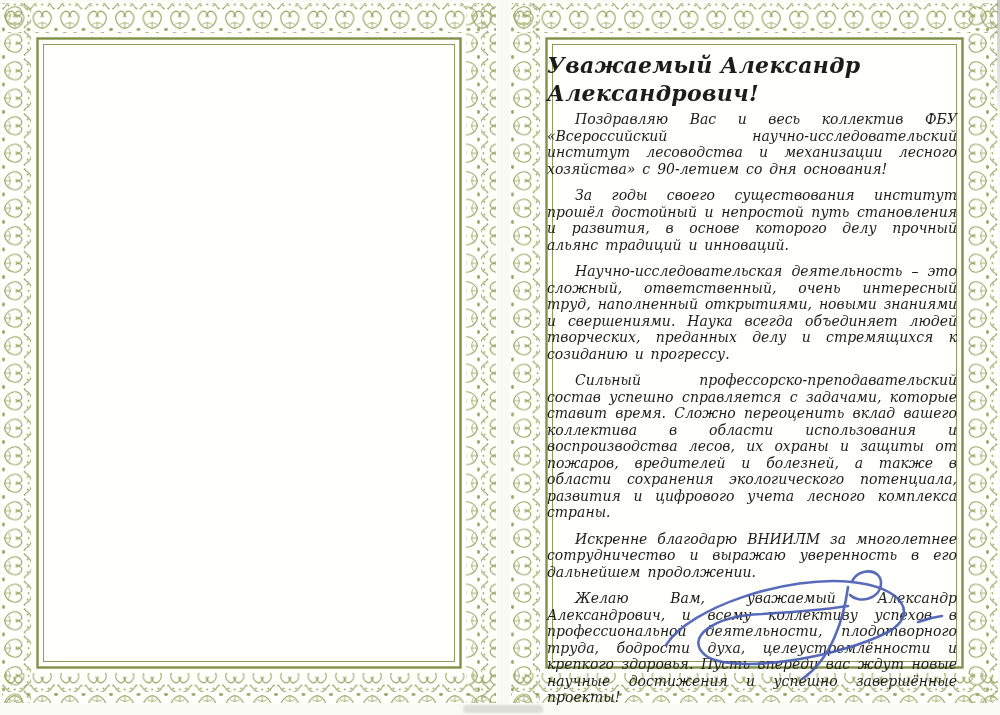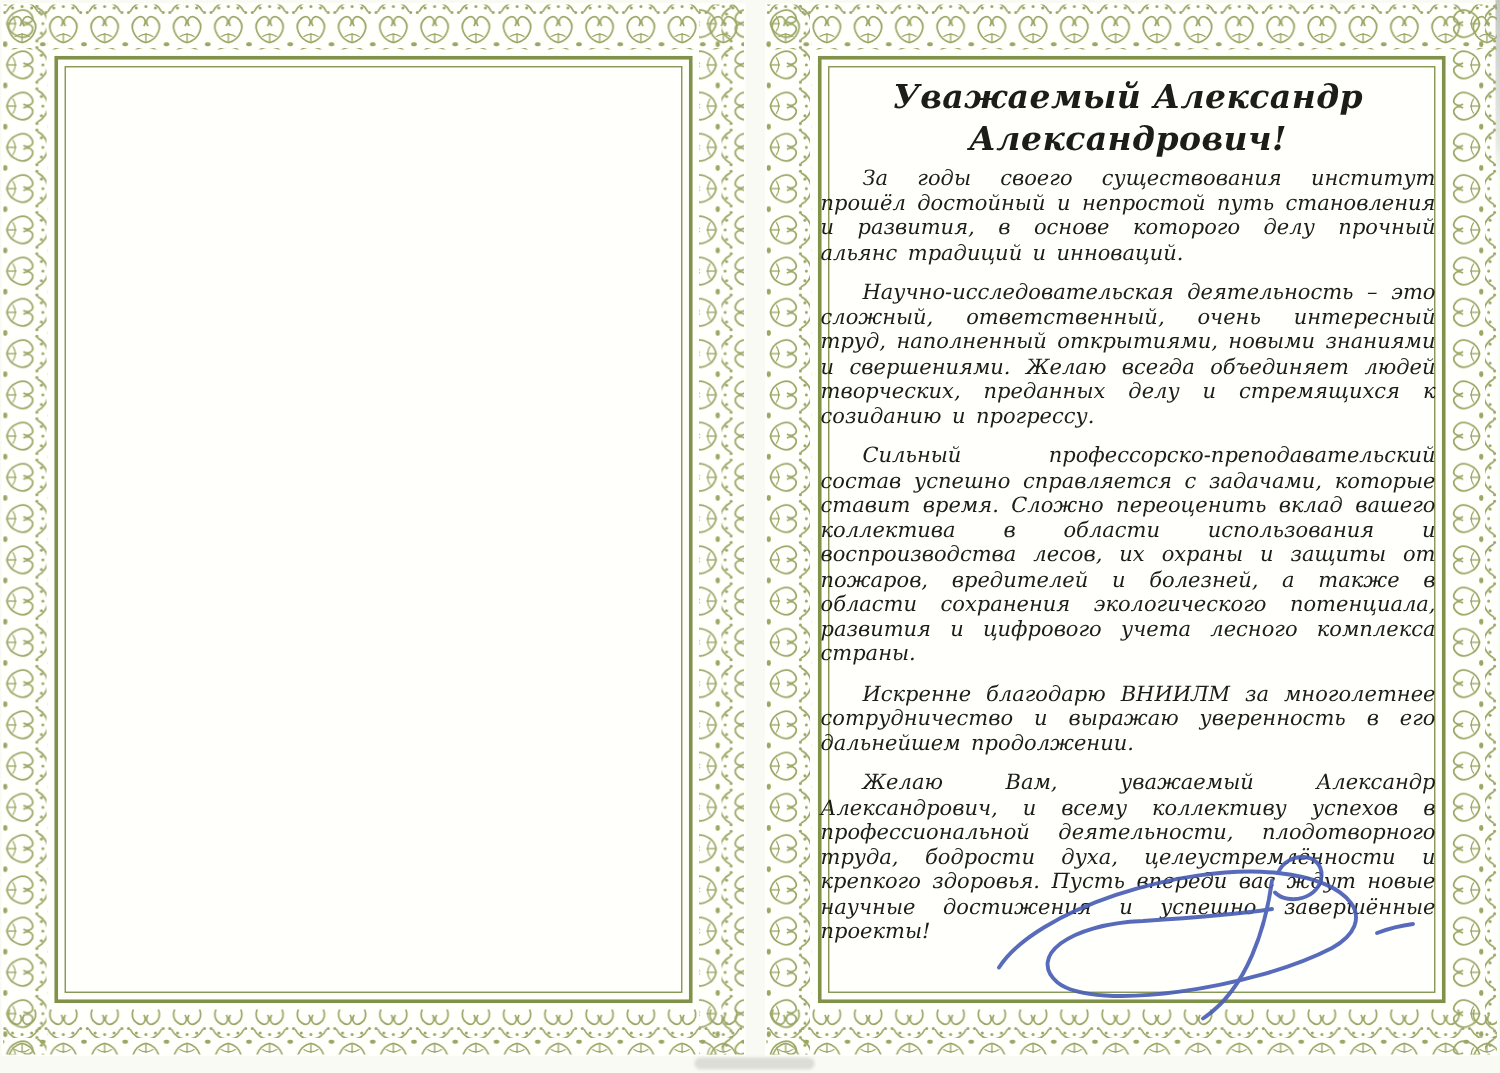--- a/index.html
+++ b/index.html
@@ -15,21 +15,21 @@
     background:#fffffc;
   }
   .page-left{left:1px;width:496px;}
   .page-right{left:510px;width:489px;}
   .frame{position:absolute;left:0;top:0;width:100%;height:100%;display:block;}
   .letter{
     position:absolute;left:37px;right:42px;top:42px;bottom:40px;
     font-style:italic;color:#1c1c18;
   }
   .letter h1,.letter h2{
-    font-size:22px;font-weight:600;text-align:center;
+    font-size:22px;font-weight:600;
     margin:8px 0 4px;letter-spacing:.3px;line-height:1.25;
   }
   .letter h2{margin:0 0 14px;}
   .letter p{
     font-size:14px;line-height:16.5px;text-align:justify;
     text-indent:28px;margin:0 0 10px;word-spacing:2.5px;
     font-weight:500;
   }
   .signature-svg{
     position:absolute;left:140px;top:563px;width:312px;height:118px;
@@ -95,22 +95,23 @@
       <rect x="1" y="671" width="487" height="30" fill="url(#ornBottom)"></rect>
       <rect x="1" y="1" width="30" height="700" fill="url(#ornLeftP)"></rect>
       <rect x="458" y="1" width="30" height="700" fill="url(#ornRightP)"></rect>
       <rect x="36.5" y="36.5" width="416" height="629" fill="none" stroke="#80914a" stroke-width="2.4"></rect>
       <rect x="42.5" y="42.5" width="404" height="617" fill="none" stroke="#80914a" stroke-width="0.9"></rect>
     </svg>
 
     <div class="letter">
       <h1>Уважаемый Александр Александрович!</h1>
 
+      <p>Поздравляю Вас и весь коллектив ФБУ «Всероссийский научно-исследовательский институт лесоводства и механизации лесного хозяйства» с 90-летием со дня основания!</p>
       <p>За годы своего существования институт прошёл достойный и непростой путь становления и развития, в основе которого делу прочный альянс традиций и инноваций.</p>
-      <p>Научно-исследовательская деятельность – это сложный, ответственный, очень интересный труд, наполненный открытиями, новыми знаниями и свершениями. Желаю всегда объединяет людей творческих, преданных делу и стремящихся к созиданию и прогрессу.</p>
+      <p>Научно-исследовательская деятельность – это сложный, ответственный, очень интересный труд, наполненный открытиями, новыми знаниями и свершениями. Наука всегда объединяет людей творческих, преданных делу и стремящихся к созиданию и прогрессу.</p>
       <p>Сильный профессорско-преподавательский состав успешно справляется с задачами, которые ставит время. Сложно переоценить вклад вашего коллектива в области использования и воспроизводства лесов, их охраны и защиты от пожаров, вредителей и болезней, а также в области сохранения экологического потенциала, развития и цифрового учета лесного комплекса страны.</p>
       <p>Искренне благодарю ВНИИЛМ за многолетнее сотрудничество и выражаю уверенность в его дальнейшем продолжении.</p>
       <p>Желаю Вам, уважаемый Александр Александрович, и всему коллективу успехов в профессиональной деятельности, плодотворного труда, бодрости духа, целеустремлённости и крепкого здоровья. Пусть впереди вас ждут новые научные достижения и успешно завершённые проекты!</p>
 
     </div>
 
     <svg class="signature-svg" viewBox="0 0 312 118" aria-hidden="true">
       <g stroke="#4a5fb5" stroke-width="2.6" fill="none" stroke-linecap="round" opacity="0.92">
         <path d="M16,80 C40,42 138,10 202,17 C252,22 270,49 238,67 C186,94 80,110 55,90 C35,73 62,51 112,49 C144,47 172,45 198,41"></path>
         <path d="M198,22 C194,52 182,94 152,114"></path>

